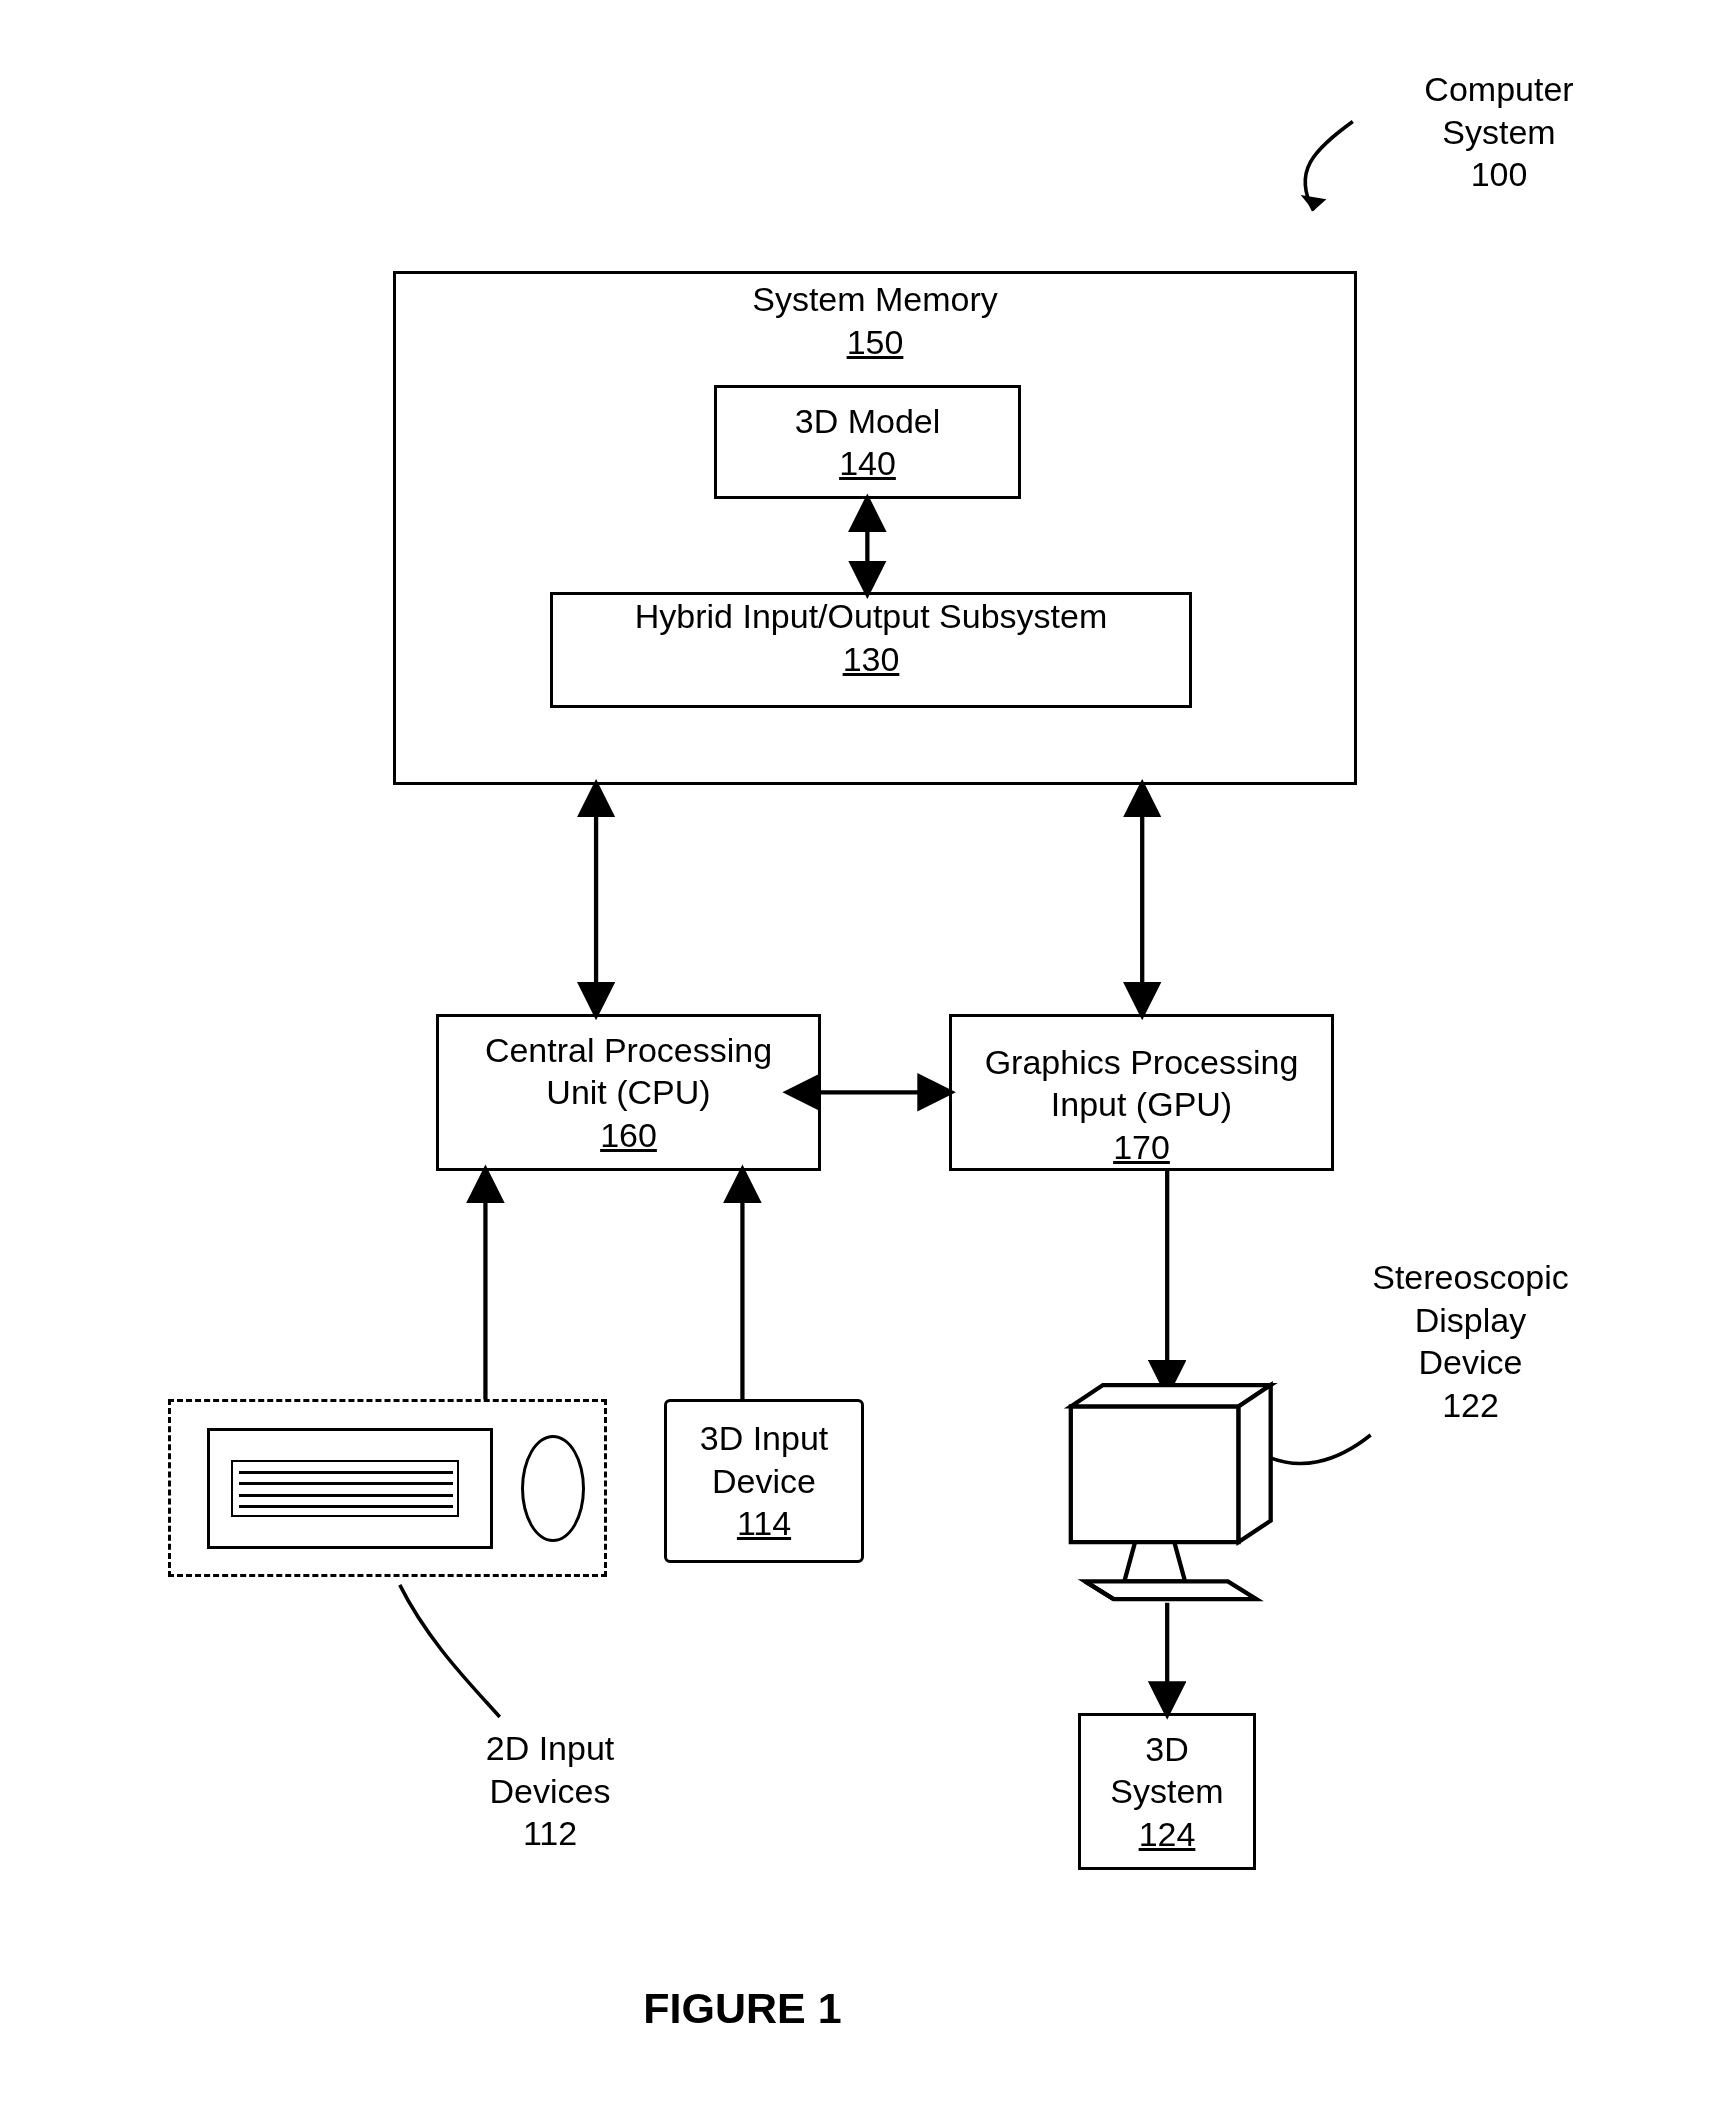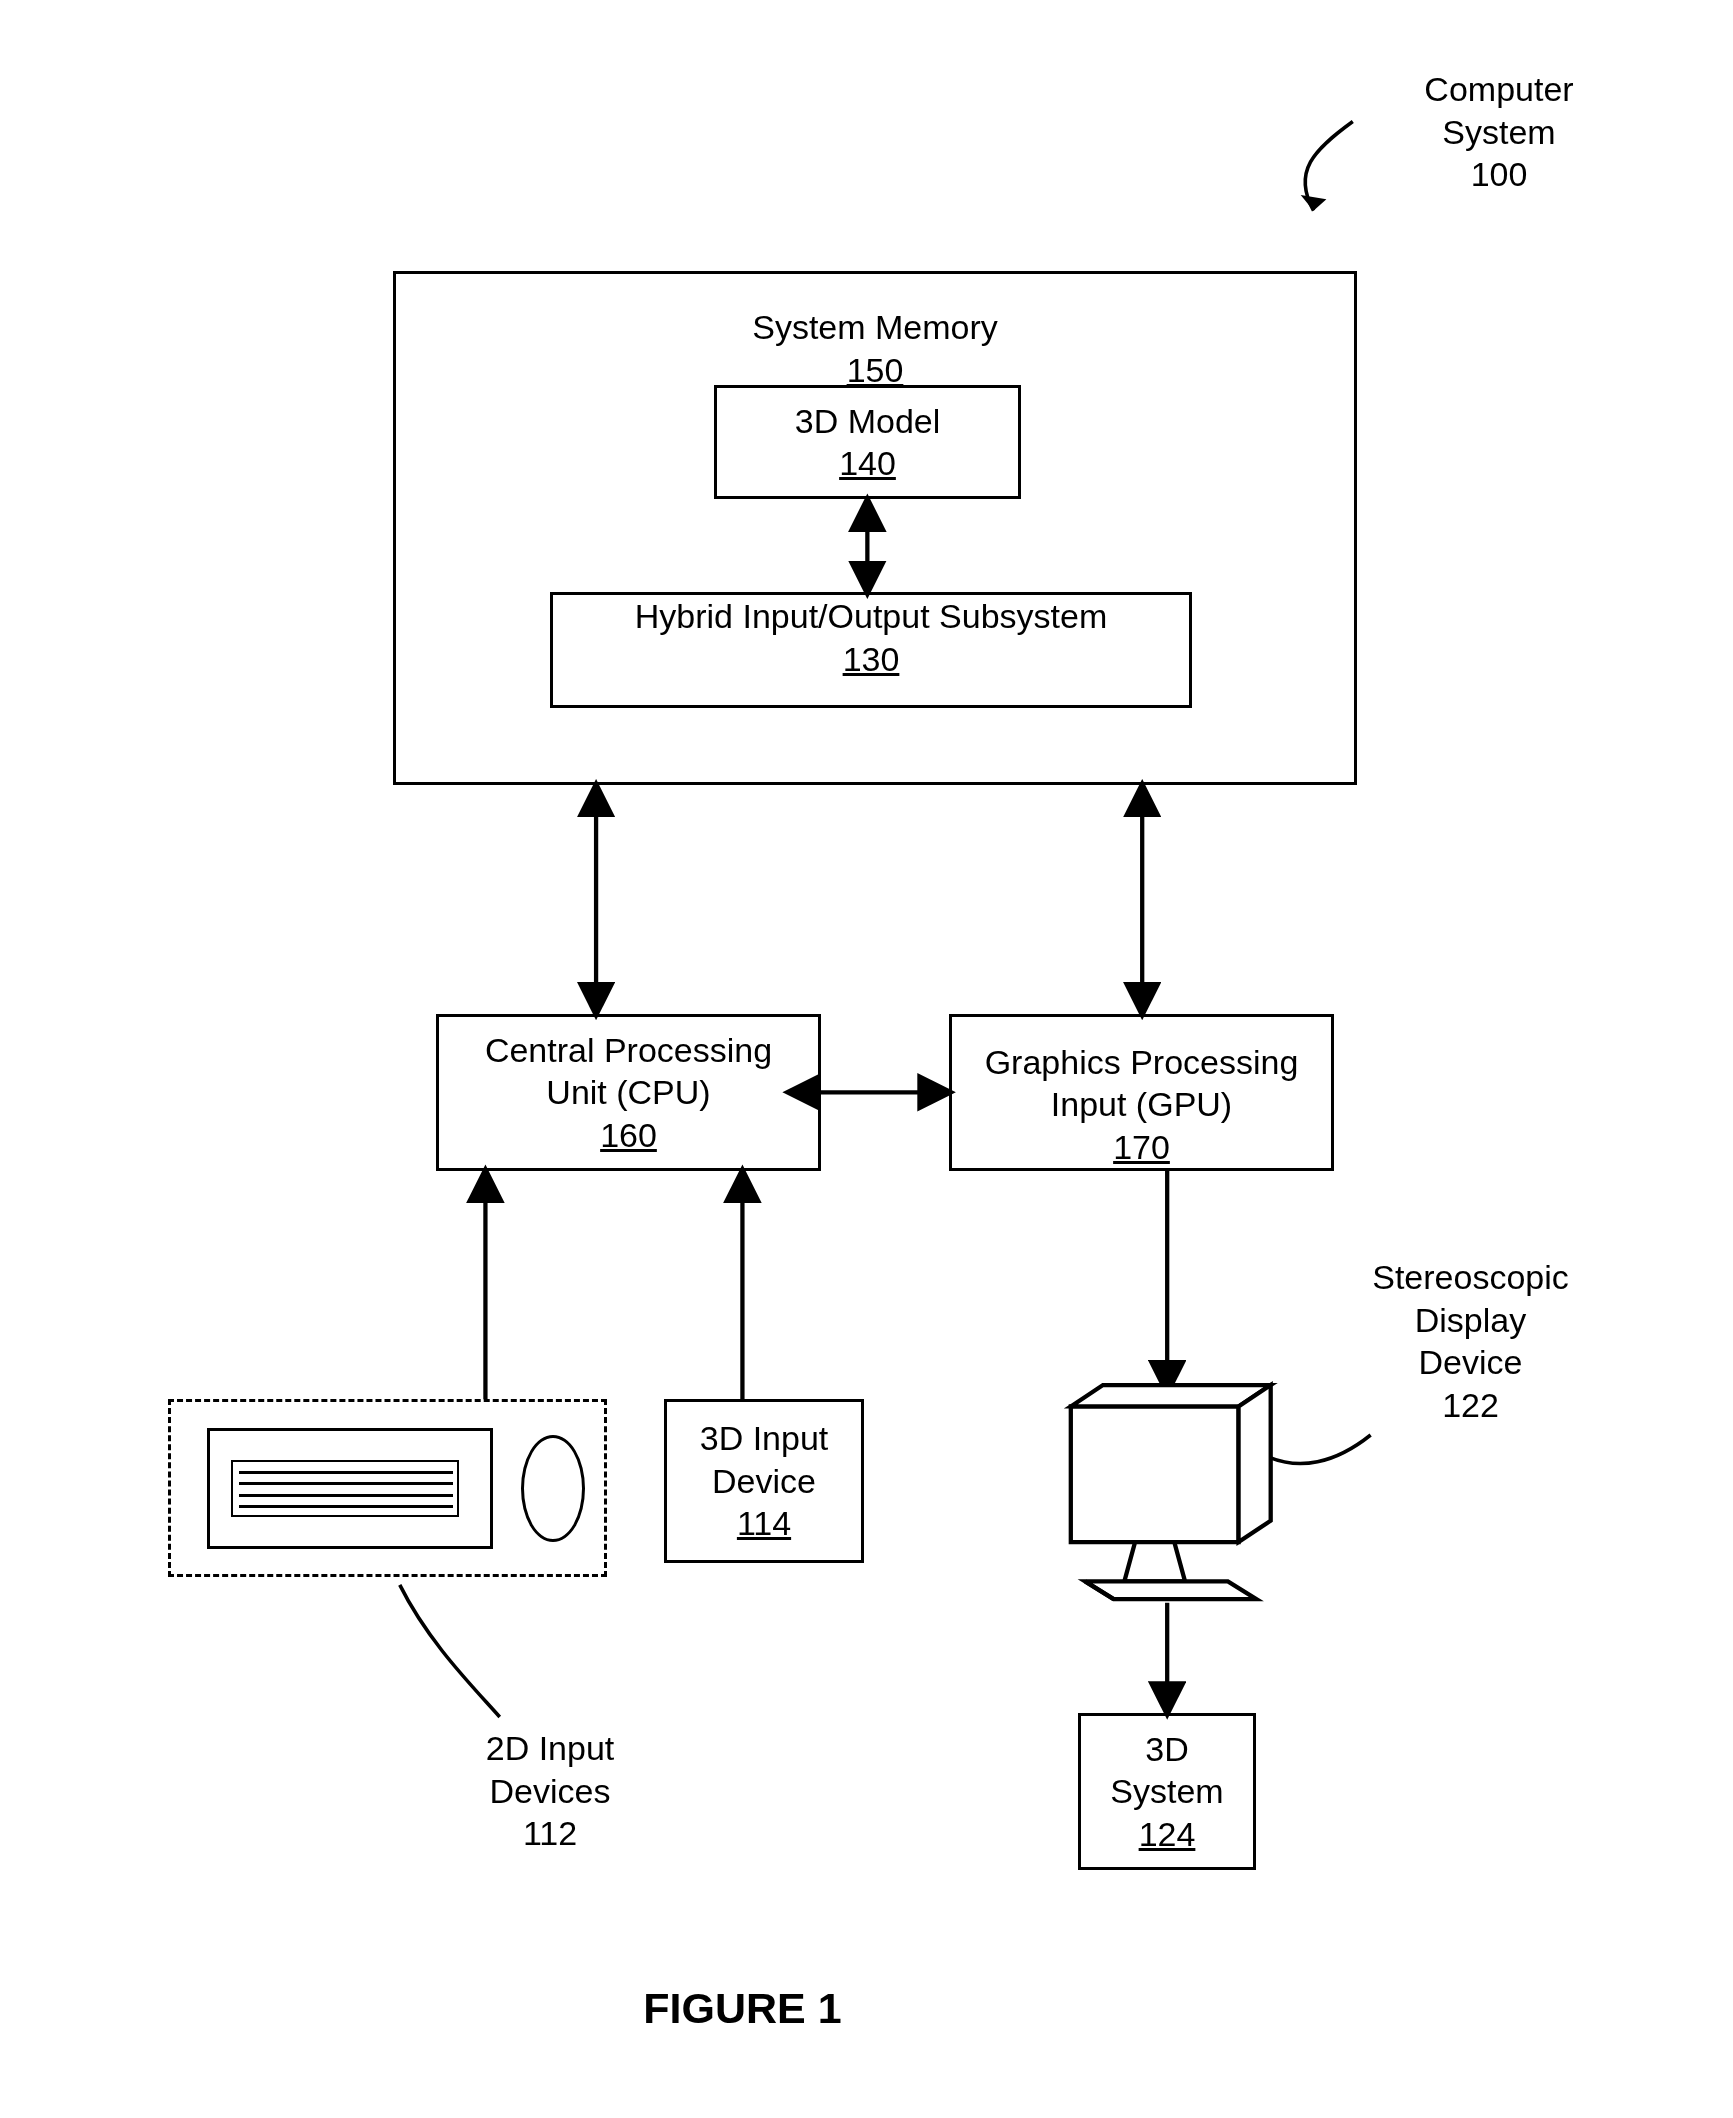--- a/index.html
+++ b/index.html
@@ -85,21 +85,21 @@
 <body>
 
 <div class="canvas">
 
   <div class="plain-label" style="left:1356px; top:68px; width:286px;">
     <span>Computer</span><br>
     <span>System</span><br>
     <span>100</span>
   </div>
 
-  <div class="box" style="left:393px; top:271px; width:964px; height:514px; padding-top:32px;">
+  <div class="box" style="left:393px; top:271px; width:964px; height:514px; padding-top:4px;">
     <div class="box-label">
       <span>System Memory</span><br>
       <span class="num">150</span>
     </div>
   </div>
 
   <div class="box" style="left:714px; top:385px; width:307px; height:114px; justify-content:center;">
     <div class="box-label">
       <span>3D Model</span><br>
       <span class="num">140</span>
@@ -122,21 +122,21 @@
   </div>
 
   <div class="box" style="left:949px; top:1014px; width:385px; height:157px; justify-content:flex-end;">
     <div class="box-label">
       <span>Graphics Processing</span><br>
       <span>Input (GPU)</span><br>
       <span class="num">170</span>
     </div>
   </div>
 
-  <div class="box" style="left:664px; top:1399px; width:200px; height:164px; justify-content:center;">
+  <div class="box" style="left:664px; top:1399px; width:200px; height:164px; justify-content:center;border-radius:6px;">
     <div class="box-label">
       <span>3D Input</span><br>
       <span>Device</span><br>
       <span class="num">114</span>
     </div>
   </div>
 
   <div class="box dashed" style="left:168px; top:1399px; width:439px; height:178px; border-style:dashed;"></div>
 
   <div class="keyboard" style="left:207px; top:1428px; width:286px; height:121px;">

